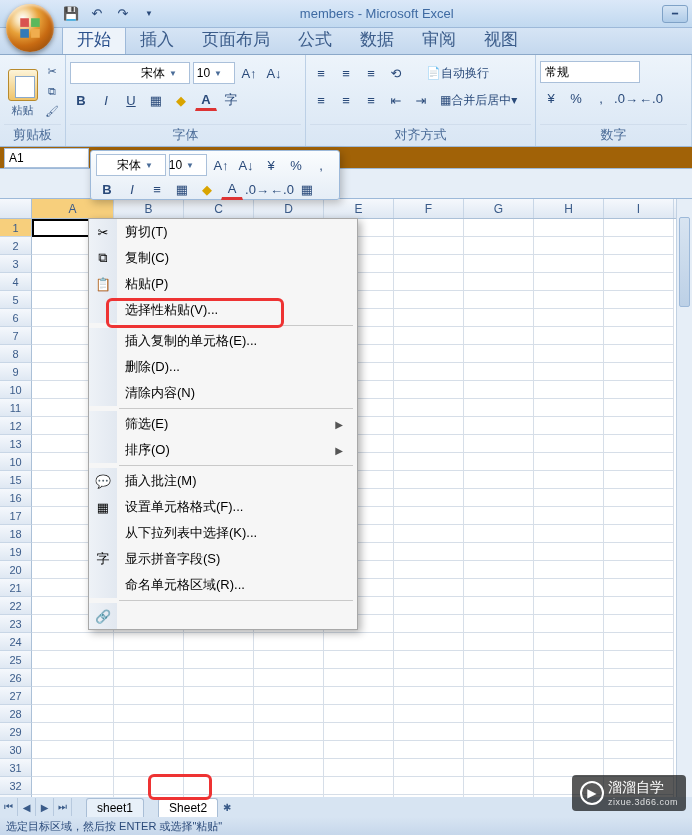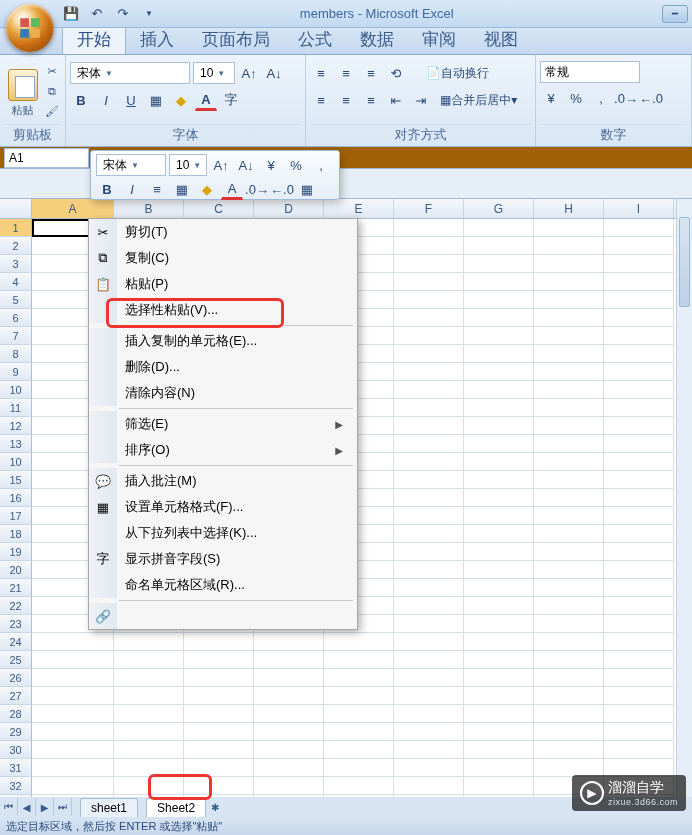--- a/index.html
+++ b/index.html
@@ -31,21 +31,21 @@
   .group-body { flex:1; display:flex; align-items:center; gap:2px;}
   .clipboard-group { width:66px; }
   .paste-big { display:flex; flex-direction:column; align-items:center; width:40px; font-size:11px; color:#3b5c8a; gap:2px; padding-top:4px;}
   .paste-big .ico { width:30px; height:32px; background:linear-gradient(#fdf4d8,#f0c46a); border:1px solid #b88a2c; border-radius:3px; position:relative;}
   .paste-big .ico::after{content:""; position:absolute; bottom:2px; right:2px; width:18px; height:20px; background:#fff; border:1px solid #8aa9cc;}
   .small-stack { display:flex; flex-direction:column; gap:2px; }
   .small-btn { width:18px; height:18px; font-size:11px; color:#3b5c8a; display:flex; align-items:center; justify-content:center;}
 
   .font-group { width:240px; }
   .font-row { display:flex; gap:3px; align-items:center; height:24px; }
-  .dd { border:1px solid #aac0da; background:#fff; height:22px; display:flex; align-items:center; padding:0 6px; font-size:12px; }
+  .dd { border:1px solid #aac0da; background:#fff; height:22px; display:flex; align-items:center; padding:0 12px; font-size:12px;justify-content:flex-end; }
   .dd .arrow { font-size:8px; color:#4a6c98; padding-left:4px; }
   .btn { width:22px; height:22px; border:1px solid transparent; display:flex; align-items:center; justify-content:center; font-size:13px; color:#2a4a7a; }
 
   .align-group { width:230px; }
   .numfmt-group { flex:1; }
   .wide-dd { border:1px solid #aac0da; background:#fff; height:22px; width:100px; display:flex; align-items:center; padding:0 4px; font-size:12px;}
 
   
   .mini-toolbar { position:absolute; left:90px; top:150px; width:250px; height:50px; background:linear-gradient(#fbfdfe,#e5edf6); border:1px solid #9db9d9; border-radius:3px; box-shadow:2px 3px 8px rgba(0,0,0,.25); padding:3px 5px; z-index:60; display:flex; flex-direction:column; gap:2px;}
   .mini-toolbar .row { display:flex; gap:3px; align-items:center; }
@@ -73,21 +73,21 @@
   .menu-ico { width:28px; display:flex; align-items:center; justify-content:center; font-size:13px;}
   .menu-label{ flex:1; padding-left:8px;}
   .menu-arrow{ font-size:10px; color:#555;}
   .menu-sep{ height:1px; background:#c9c9c9; margin:2px 4px 2px 30px;}
   .highlight-box{ position:absolute; border:3px solid #e33; border-radius:6px; pointer-events:none; z-index:90;}
 
   
   .sheet-tabs { position:absolute; left:0; right:0; bottom:18px; height:20px; background:#d7e4f2; display:flex; align-items:center; font-size:12px;}
   .nav-btns{ display:flex; gap:0; }
   .nav-btn{ width:18px; height:18px; display:flex; align-items:center; justify-content:center; font-size:10px; color:#3b5c8a; border-right:1px solid #b7c9de;}
-  .sheet-tab{ padding:2px 10px; background:#e8f0f9; border:1px solid #a9bed6; border-bottom:none; border-radius:3px 3px 0 0; margin-left:8px;}
+  .sheet-tab{ padding:2px 10px; background:#e8f0f9; border:1px solid #a9bed6; border-bottom:none; border-radius:3px 3px 0 0; margin-left:14px;}
   .sheet-tab.active{ background:#fff;}
   .statusbar{ position:absolute; left:0; right:0; bottom:0; height:18px; background:linear-gradient(#d7e4f2,#c6d7eb); font-size:11px; color:#2a4a7a; padding:2px 6px;}
 
   .watermark{ position:absolute; right:6px; bottom:24px; z-index:100; display:flex; align-items:center; gap:4px; background:rgba(0,0,0,.65); border-radius:4px; padding:4px 8px; color:#fff; font-size:13px;}
   .watermark .circ{ width:24px;height:24px;border-radius:50%;border:2px solid #fff;display:flex;align-items:center;justify-content:center;font-size:12px;}
 
   
   .vscroll{ position:absolute; right:0; top:199px; bottom:38px; width:16px; background:#e6eef7; border-left:1px solid #c1d1e3;}
   .vscroll .thumb{ position:absolute; top:18px; left:2px; right:2px; height:90px; background:linear-gradient(#d8e4f1,#bcd0e6); border:1px solid #9db9d9; border-radius:2px;}
 </style>

